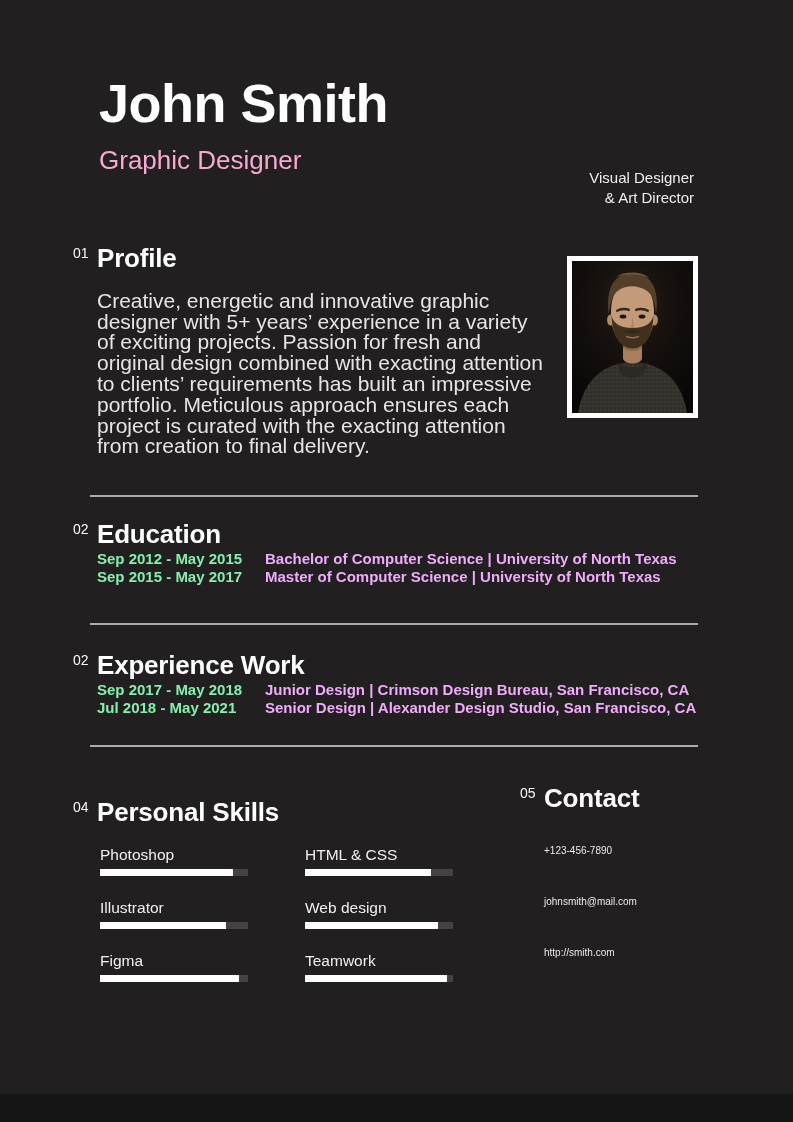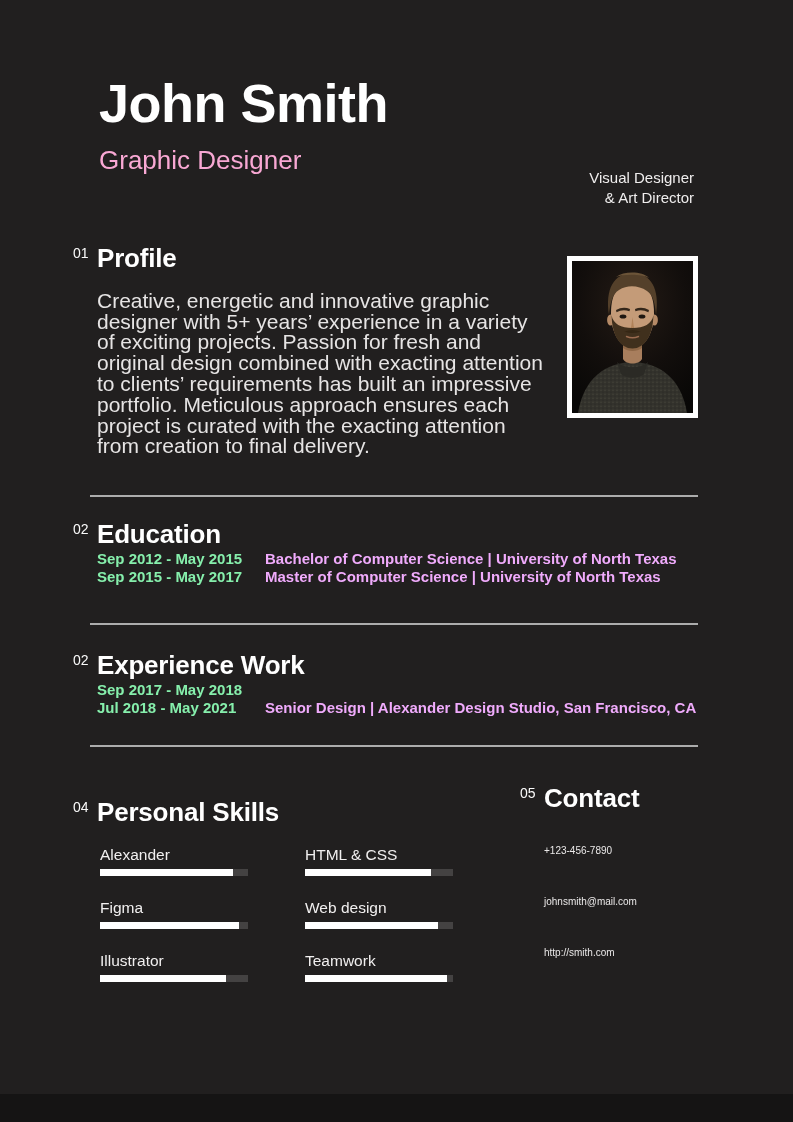--- a/index.html
+++ b/index.html
@@ -131,57 +131,58 @@
 
   <div class="section sec-experience">
     <div class="sec-head">
       <span class="sec-num">02</span>
       <span class="sec-title">Experience Work</span>
     </div>
     <div class="sec-body timeline-rows">
 
         <div class="t-row">
           <span class="t-dates">Sep 2017 - May 2018</span>
+          <span class="t-detail">Junior Design | Crimson Design Bureau, San Francisco, CA</span>
         </div>
 
         <div class="t-row">
           <span class="t-dates">Jul 2018 - May 2021</span>
           <span class="t-detail">Senior Design | Alexander Design Studio, San Francisco, CA</span>
         </div>
       </div>
   </div>
 
   <div class="rule rule-3"></div>
 
   <div class="bottom">
     <div class="bottom-left section" style="margin-left:0">
       <div class="sec-head">
         <span class="sec-num">04</span>
         <span class="sec-title">Personal Skills</span>
       </div>
       <div class="skills-grid">
 
           <div class="skill">
-            <div class="skill-label">Alexander</div>
+            <div class="skill-label">Photoshop</div>
             <div class="skill-bar">
               <div class="skill-bar-fill" style="width: 90%;"></div>
             </div>
           </div>
 
           <div class="skill">
+            <div class="skill-label">Illustrator</div>
+            <div class="skill-bar">
+              <div class="skill-bar-fill" style="width: 85%;"></div>
+            </div>
+          </div>
+
+          <div class="skill">
             <div class="skill-label">Figma</div>
             <div class="skill-bar">
               <div class="skill-bar-fill" style="width: 94%;"></div>
-            </div>
-          </div>
-
-          <div class="skill">
-            <div class="skill-label">Illustrator</div>
-            <div class="skill-bar">
-              <div class="skill-bar-fill" style="width: 85%;"></div>
             </div>
           </div>
 
           <div class="skill">
             <div class="skill-label">HTML &amp; CSS</div>
             <div class="skill-bar">
               <div class="skill-bar-fill" style="width: 85%;"></div>
             </div>
           </div>
 

